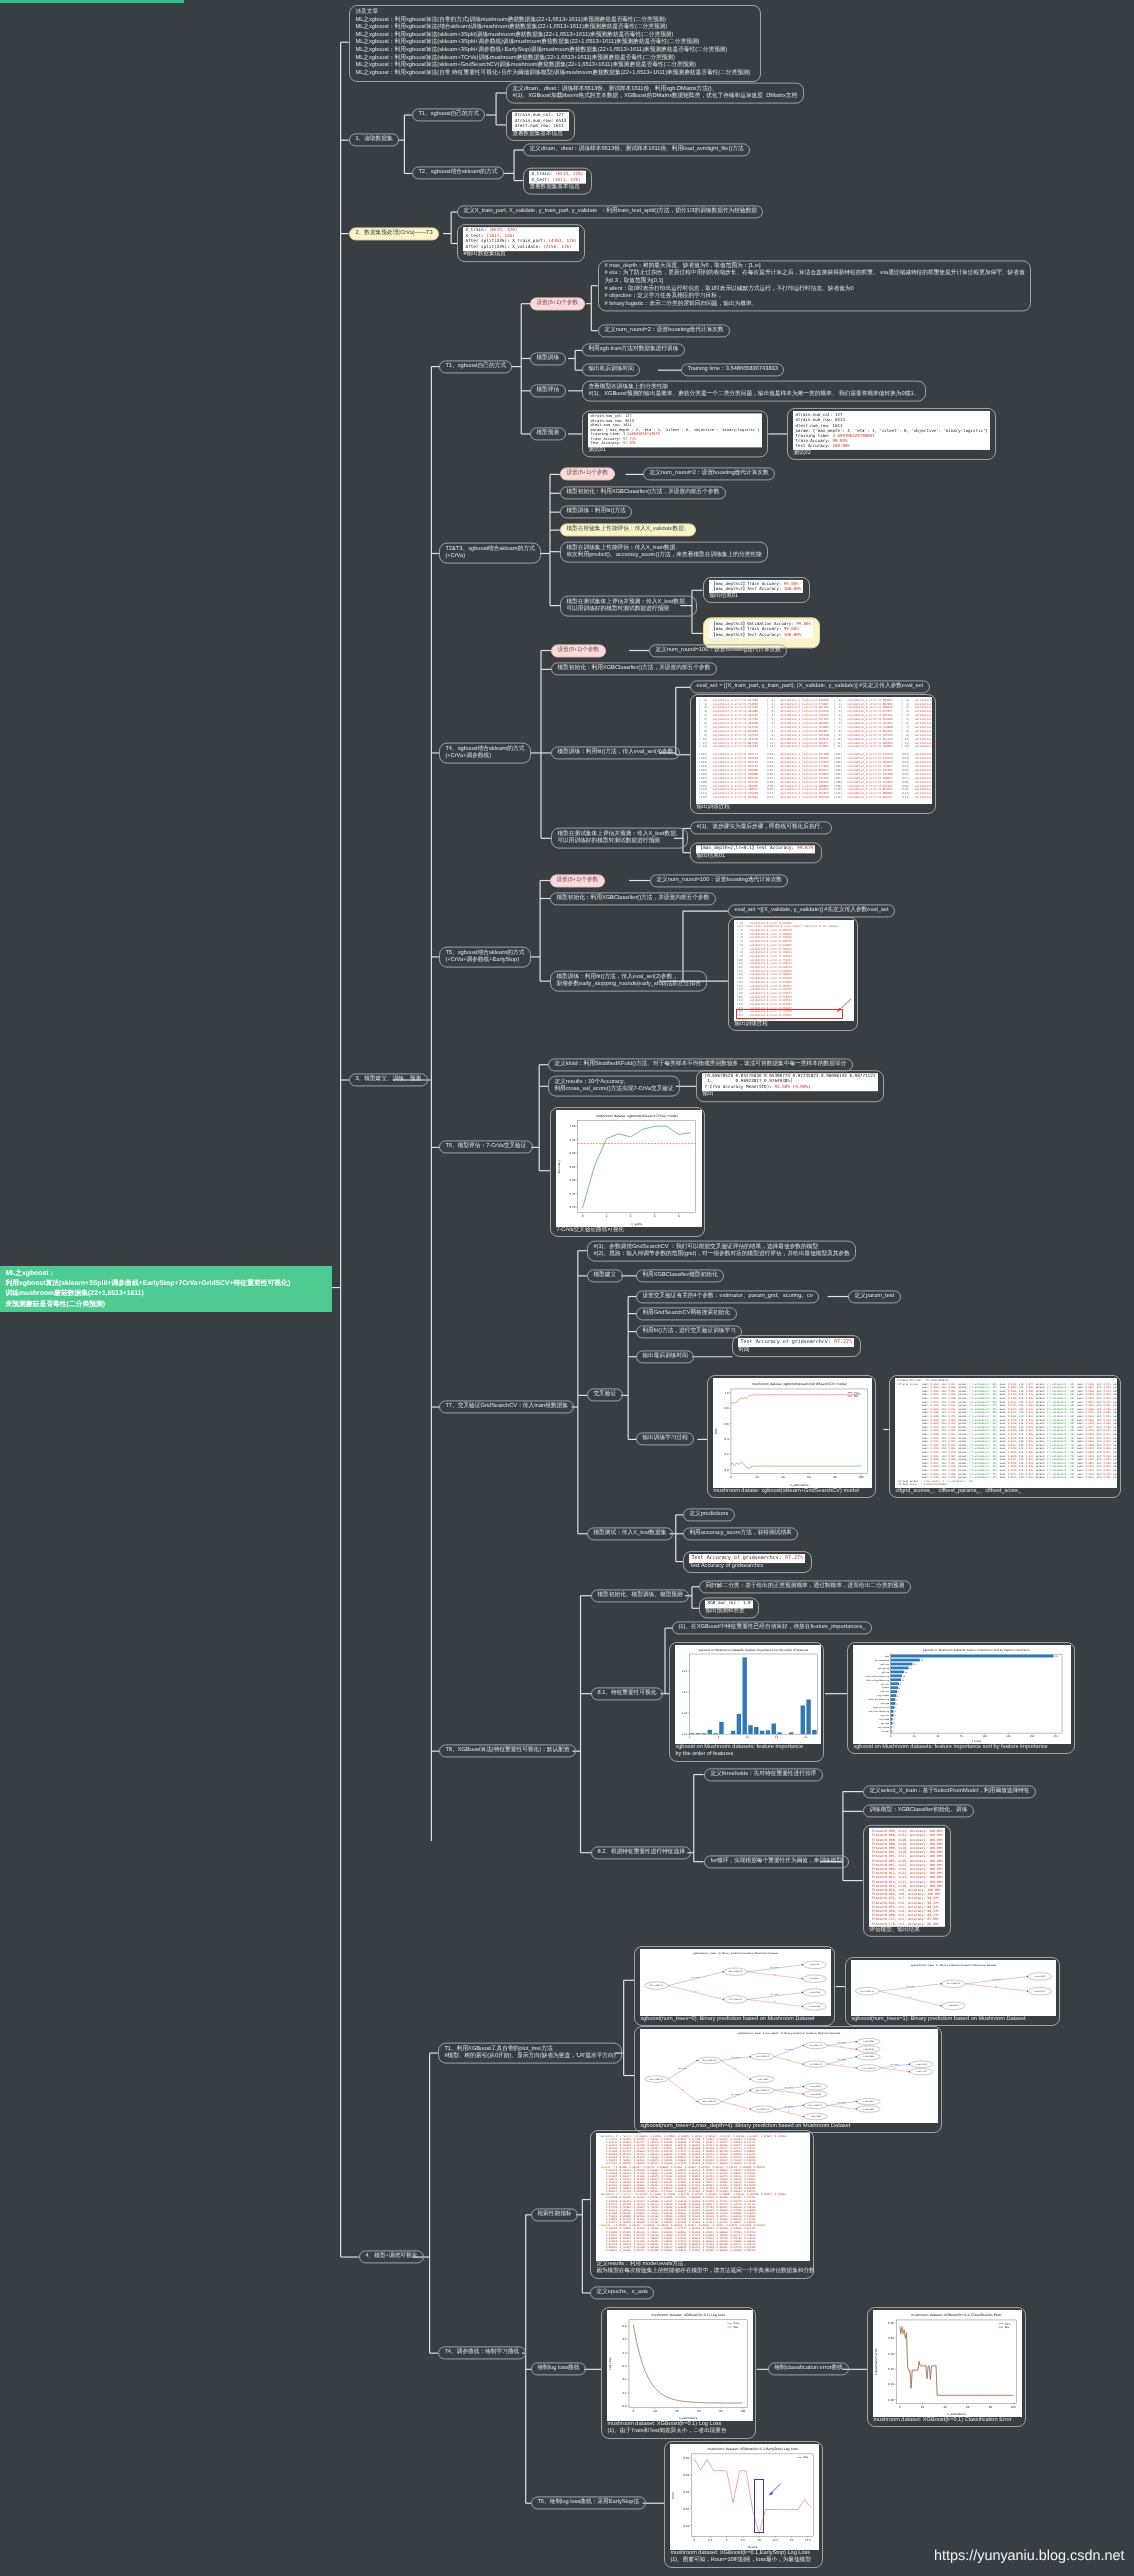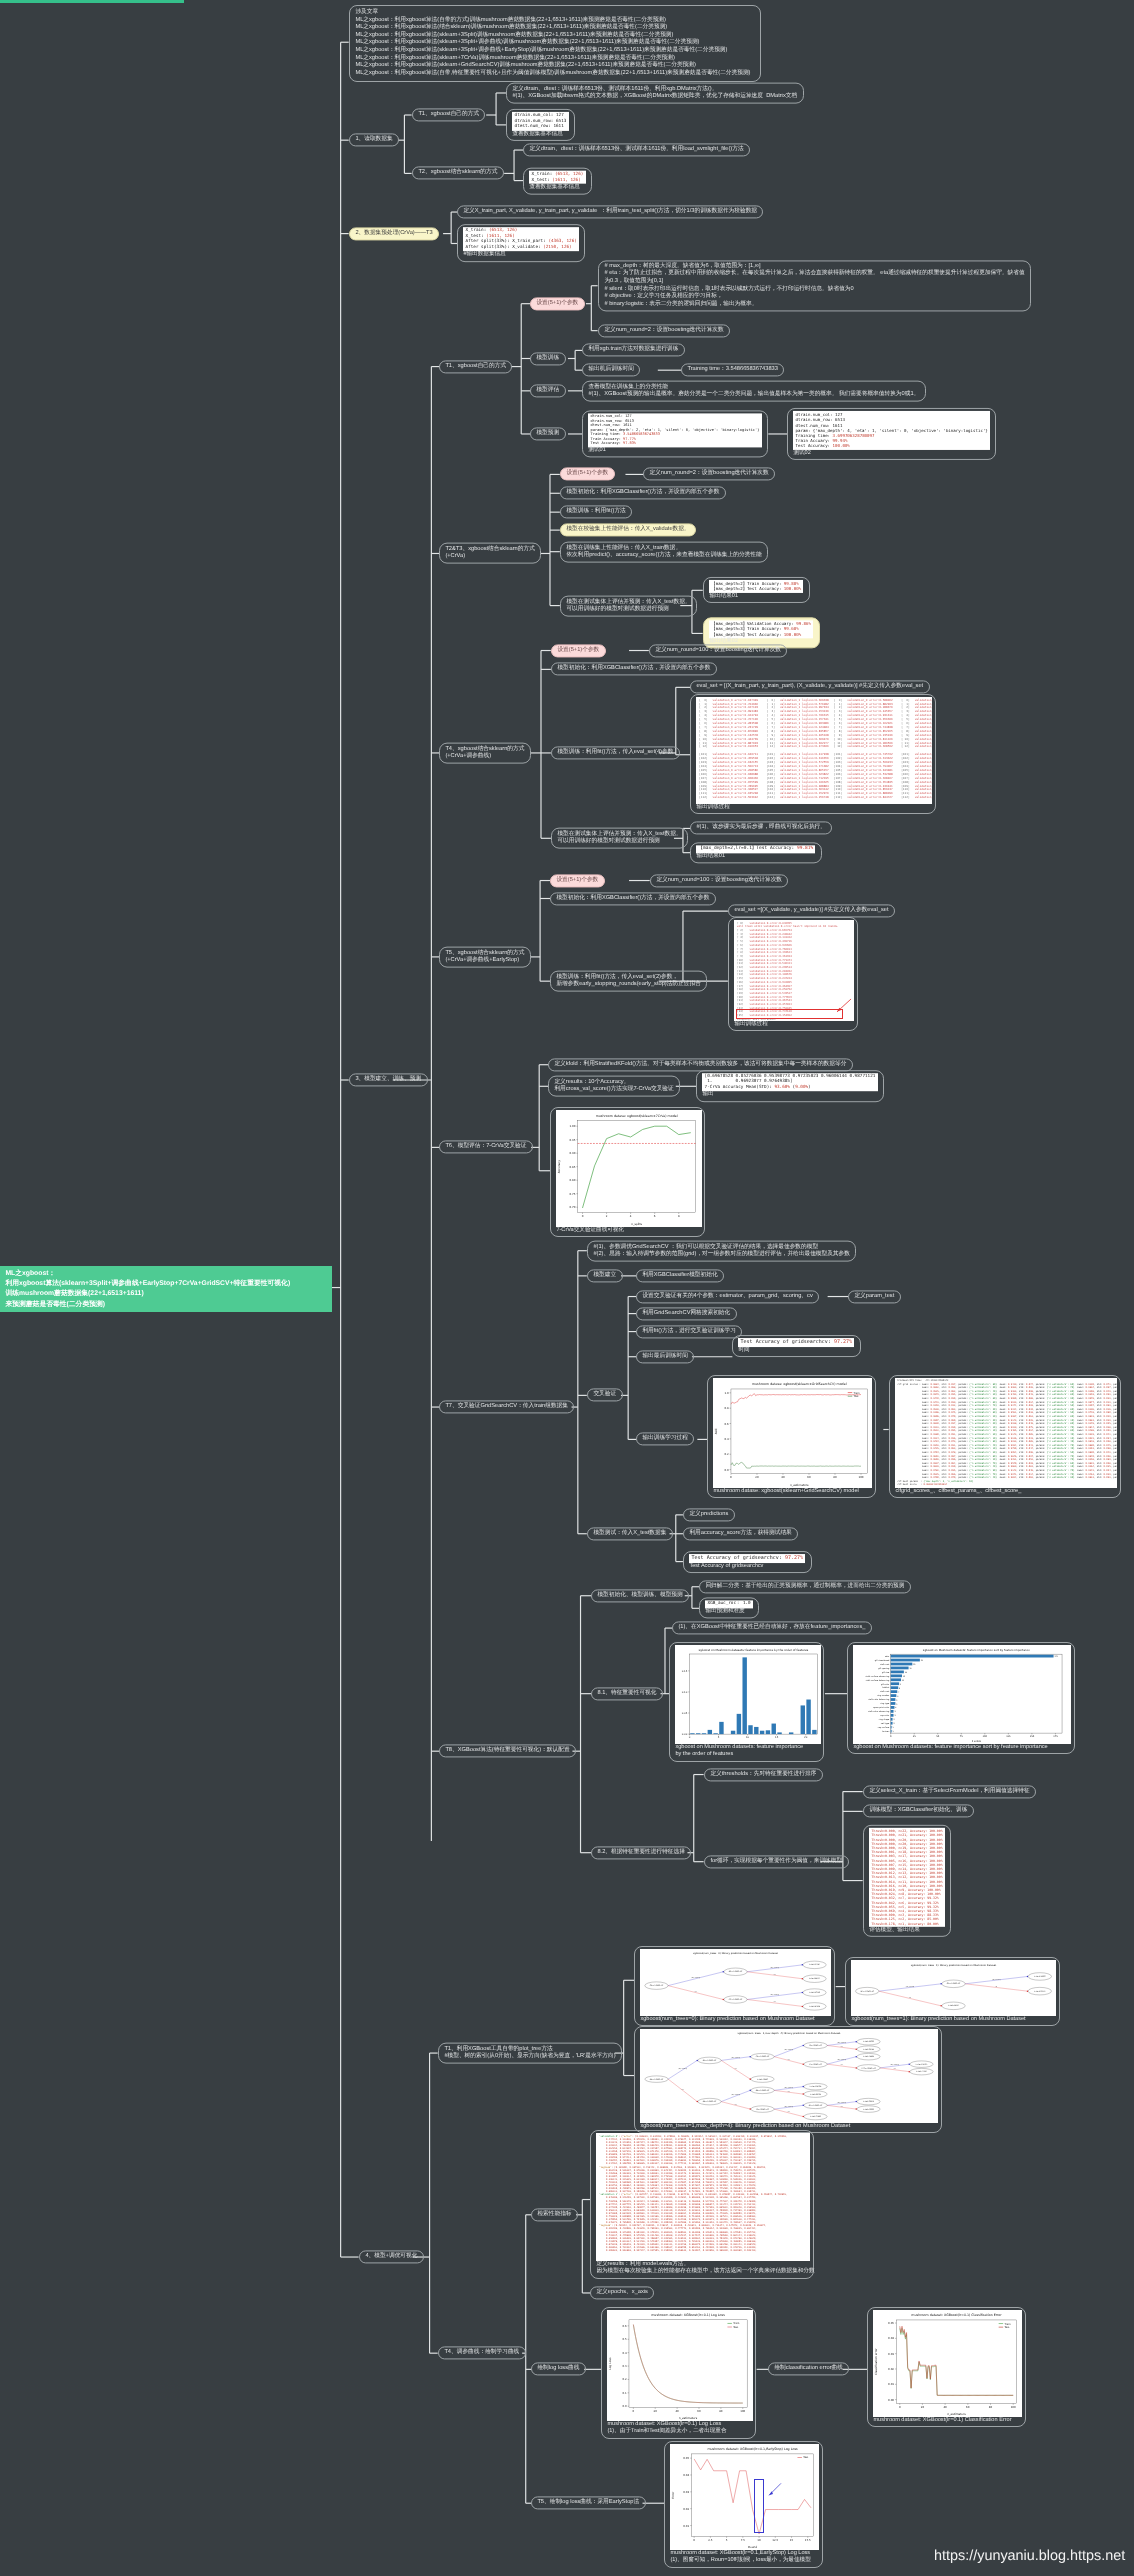--- a/index.html
+++ b/index.html
@@ -971,15 +971,15 @@
           <text x="92" y="116" text-anchor="middle" font-size="3.2" fill="#111" font-family="DejaVu Sans">Round</text>
           <text x="4" y="57" text-anchor="middle" font-size="3.2" fill="#111" font-family="DejaVu Sans" transform="rotate(-90 4 57)">Error</text>
           <path d="M26.89 16.63L34.13 28.84L41.36 17.01L48.60 29.78L55.83 29.78L63.06 29.78L70.30 65.45L77.53 29.78L84.77 29.78L92.00 72.96L99.23 100.18L106.47 72.96L113.70 72.96L120.94 72.96L128.17 72.96L135.40 72.96L142.64 72.96L149.87 61.69L157.11 71.08" fill="none" stroke="#e06060" stroke-width="0.6"></path>
           <line x1="142" y1="15" x2="147" y2="15" stroke="#e06060" stroke-width="0.7"></line>
           <text x="148.5" y="16.1" font-size="2.8" fill="#222" font-family="DejaVu Sans">Test</text>
         </svg><div class="bluebox"></div><div class="bluearrow"><svg viewBox="0 0 30 24">
             <path d="M27 2 L9 20" stroke="#3a3ad0" stroke-width="1.1" fill="none"></path>
             <path d="M9 20 L15 18 L13 14 Z" fill="#3a3ad0"></path>
           </svg></div></div><div class="capt">mushroom dataset: XGBoost(lr=0.1,EarlyStop) Log Loss
 (1)、图窗可知，Roun=10时刻候，loss最小，为最佳模型</div></div>
-<div class="node wm" style="left:934px;top:2548px;"><span>https://yunyaniu.blog.https.net</span></div>
+<div class="node wm" style="left:934px;top:2548px;"><span>https://yunyaniu.blog.csdn.net</span></div>
 </div>
 
 
 </body></html>

